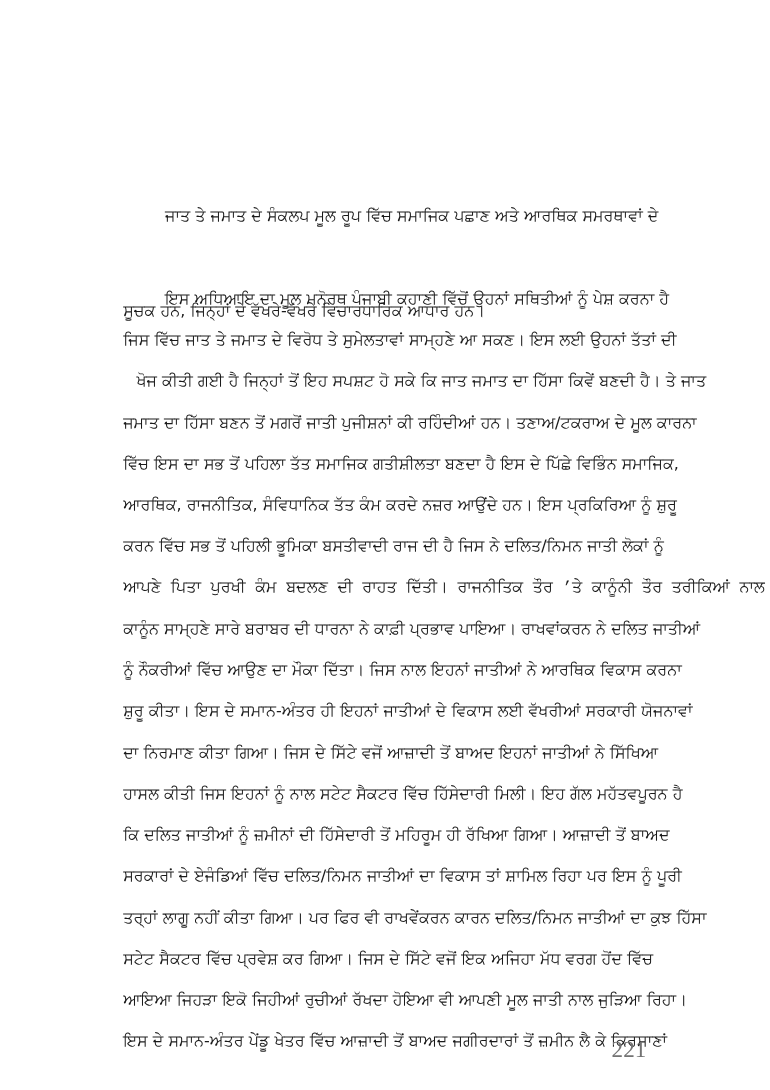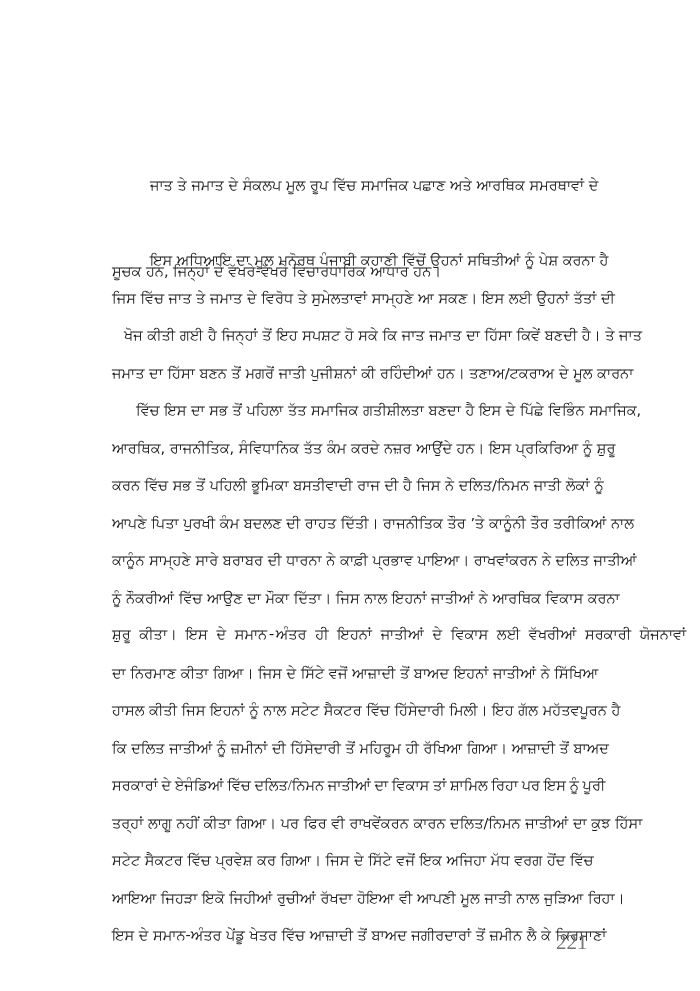--- a/index.html
+++ b/index.html
@@ -1,17 +1,17 @@
 <!DOCTYPE html>
 <html><head>
 <meta charset="utf-8">
 <style>
   html, body { margin:0; padding:0; background:#ffffff; }
   body { width:700px; height:991px; position:relative; overflow:hidden; }
-  .page { position:absolute; left:0; top:4px; width:700px; height:821px; background:#fff; }
+  .page { position:absolute; left:0; top:16px; width:700px; height:821px; background:#fff; }
   .line {
     position:absolute; left:112px; width:477px;
     font-family:"DejaVu Sans", sans-serif; font-size:14.5px; color:#1a1a1a;
     white-space:nowrap; text-align:justify; text-align-last:justify; line-height:20px;
   }
   .line.indent { left:150px; width:439px; }
   .line.last { text-align-last:left;margin-top:48px; }
   .pagenum {
     position:absolute; left:556px; top:926px;
     font-family:"Liberation Serif", serif; font-size:21px; color:#737373;
@@ -21,30 +21,30 @@
 <body>
 
 <div class="page">
   <div id="lines">
       <div class="line indent" style="top: 171px;">ਜਾਤ ਤੇ ਜਮਾਤ ਦੇ ਸੰਕਲਪ ਮੂਲ ਰੂਪ ਵਿੱਚ ਸਮਾਜਿਕ ਪਛਾਣ ਅਤੇ ਆਰਥਿਕ ਸਮਰਥਾਵਾਂ ਦੇ</div>
       <div class="line last" style="top: 209px;">ਸੂਚਕ ਹਨ, ਜਿਨ੍ਹਾਂ ਦੇ ਵੱਖਰੇ-ਵੱਖਰੇ ਵਿਚਾਰਧਾਰਿਕ ਆਧਾਰ ਹਨ।</div>
       <div class="line indent" style="top: 246px;">ਇਸ ਅਧਿਆਇ ਦਾ ਮੂਲ ਮਨੋਰਥ ਪੰਜਾਬੀ ਕਹਾਣੀ ਵਿੱਚੋਂ ਉਹਨਾਂ ਸਥਿਤੀਆਂ ਨੂੰ ਪੇਸ਼ ਕਰਨਾ ਹੈ</div>
       <div class="line" style="top: 284px;">ਜਿਸ ਵਿੱਚ ਜਾਤ ਤੇ ਜਮਾਤ ਦੇ ਵਿਰੋਧ ਤੇ ਸੁਮੇਲਤਾਵਾਂ ਸਾਮ੍ਹਣੇ ਆ ਸਕਣ। ਇਸ ਲਈ ਉਹਨਾਂ ਤੱਤਾਂ ਦੀ</div>
       <div class="line" style="top: 321px; margin-left: 12px;">ਖੋਜ ਕੀਤੀ ਗਈ ਹੈ ਜਿਨ੍ਹਾਂ ਤੋਂ ਇਹ ਸਪਸ਼ਟ ਹੋ ਸਕੇ ਕਿ ਜਾਤ ਜਮਾਤ ਦਾ ਹਿੱਸਾ ਕਿਵੇਂ ਬਣਦੀ ਹੈ। ਤੇ ਜਾਤ</div>
       <div class="line" style="top: 359px;">ਜਮਾਤ ਦਾ ਹਿੱਸਾ ਬਣਨ ਤੋਂ ਮਗਰੋਂ ਜਾਤੀ ਪੁਜੀਸ਼ਨਾਂ ਕੀ ਰਹਿੰਦੀਆਂ ਹਨ। ਤਣਾਅ/ਟਕਰਾਅ ਦੇ ਮੂਲ ਕਾਰਨਾ</div>
-      <div class="line" style="top: 396px; margin-left: 24px;">ਵਿੱਚ ਇਸ ਦਾ ਸਭ ਤੋਂ ਪਹਿਲਾ ਤੱਤ ਸਮਾਜਿਕ ਗਤੀਸ਼ੀਲਤਾ ਬਣਦਾ ਹੈ ਇਸ ਦੇ ਪਿੱਛੇ ਵਿਭਿੰਨ ਸਮਾਜਿਕ,</div>
+      <div class="line" style="top: 396px;">ਵਿੱਚ ਇਸ ਦਾ ਸਭ ਤੋਂ ਪਹਿਲਾ ਤੱਤ ਸਮਾਜਿਕ ਗਤੀਸ਼ੀਲਤਾ ਬਣਦਾ ਹੈ ਇਸ ਦੇ ਪਿੱਛੇ ਵਿਭਿੰਨ ਸਮਾਜਿਕ,</div>
       <div class="line" style="top: 434px;">ਆਰਥਿਕ, ਰਾਜਨੀਤਿਕ, ਸੰਵਿਧਾਨਿਕ ਤੱਤ ਕੰਮ ਕਰਦੇ ਨਜ਼ਰ ਆਉਂਦੇ ਹਨ। ਇਸ ਪ੍ਰਕਿਰਿਆ ਨੂੰ ਸ਼ੁਰੂ</div>
       <div class="line" style="top: 471px;">ਕਰਨ ਵਿੱਚ ਸਭ ਤੋਂ ਪਹਿਲੀ ਭੂਮਿਕਾ ਬਸਤੀਵਾਦੀ ਰਾਜ ਦੀ ਹੈ ਜਿਸ ਨੇ ਦਲਿਤ/ਨਿਮਨ ਜਾਤੀ ਲੋਕਾਂ ਨੂੰ</div>
-      <div class="line" style="top: 509px;">ਆਪਣੇ ਪਿਤਾ ਪੁਰਖੀ ਕੰਮ ਬਦਲਣ ਦੀ ਰਾਹਤ ਦਿੱਤੀ। ਰਾਜਨੀਤਿਕ ਤੌਰ ’ਤੇ ਕਾਨੂੰਨੀ ਤੌਰ ਤਰੀਕਿਆਂ ਨਾਲ</div>
+      <div class="line" style="top: 509px; font-family: Liberation Mono, monospace;">ਆਪਣੇ ਪਿਤਾ ਪੁਰਖੀ ਕੰਮ ਬਦਲਣ ਦੀ ਰਾਹਤ ਦਿੱਤੀ। ਰਾਜਨੀਤਿਕ ਤੌਰ ’ਤੇ ਕਾਨੂੰਨੀ ਤੌਰ ਤਰੀਕਿਆਂ ਨਾਲ</div>
       <div class="line" style="top: 546px;">ਕਾਨੂੰਨ ਸਾਮ੍ਹਣੇ ਸਾਰੇ ਬਰਾਬਰ ਦੀ ਧਾਰਨਾ ਨੇ ਕਾਫ਼ੀ ਪ੍ਰਭਾਵ ਪਾਇਆ। ਰਾਖਵਾਂਕਰਨ ਨੇ ਦਲਿਤ ਜਾਤੀਆਂ</div>
       <div class="line" style="top: 584px;">ਨੂੰ ਨੌਕਰੀਆਂ ਵਿੱਚ ਆਉਣ ਦਾ ਮੌਕਾ ਦਿੱਤਾ। ਜਿਸ ਨਾਲ ਇਹਨਾਂ ਜਾਤੀਆਂ ਨੇ ਆਰਥਿਕ ਵਿਕਾਸ ਕਰਨਾ</div>
-      <div class="line" style="top: 621px; font-family: Liberation Mono, monospace;">ਸ਼ੁਰੂ ਕੀਤਾ। ਇਸ ਦੇ ਸਮਾਨ-ਅੰਤਰ ਹੀ ਇਹਨਾਂ ਜਾਤੀਆਂ ਦੇ ਵਿਕਾਸ ਲਈ ਵੱਖਰੀਆਂ ਸਰਕਾਰੀ ਯੋਜਨਾਵਾਂ</div>
+      <div class="line" style="top: 621px;">ਸ਼ੁਰੂ ਕੀਤਾ। ਇਸ ਦੇ ਸਮਾਨ-ਅੰਤਰ ਹੀ ਇਹਨਾਂ ਜਾਤੀਆਂ ਦੇ ਵਿਕਾਸ ਲਈ ਵੱਖਰੀਆਂ ਸਰਕਾਰੀ ਯੋਜਨਾਵਾਂ</div>
       <div class="line" style="top: 659px;">ਦਾ ਨਿਰਮਾਣ ਕੀਤਾ ਗਿਆ। ਜਿਸ ਦੇ ਸਿੱਟੇ ਵਜੋਂ ਆਜ਼ਾਦੀ ਤੋਂ ਬਾਅਦ ਇਹਨਾਂ ਜਾਤੀਆਂ ਨੇ ਸਿੱਖਿਆ</div>
       <div class="line" style="top: 696px;">ਹਾਸਲ ਕੀਤੀ ਜਿਸ ਇਹਨਾਂ ਨੂੰ ਨਾਲ ਸਟੇਟ ਸੈਕਟਰ ਵਿੱਚ ਹਿੱਸੇਦਾਰੀ ਮਿਲੀ। ਇਹ ਗੱਲ ਮਹੱਤਵਪੂਰਨ ਹੈ</div>
       <div class="line" style="top: 734px;">ਕਿ ਦਲਿਤ ਜਾਤੀਆਂ ਨੂੰ ਜ਼ਮੀਨਾਂ ਦੀ ਹਿੱਸੇਦਾਰੀ ਤੋਂ ਮਹਿਰੂਮ ਹੀ ਰੱਖਿਆ ਗਿਆ। ਆਜ਼ਾਦੀ ਤੋਂ ਬਾਅਦ</div>
-      <div class="line" style="top: 771px; font-family: Liberation Serif, serif;">ਸਰਕਾਰਾਂ ਦੇ ਏਜੰਡਿਆਂ ਵਿੱਚ ਦਲਿਤ/ਨਿਮਨ ਜਾਤੀਆਂ ਦਾ ਵਿਕਾਸ ਤਾਂ ਸ਼ਾਮਿਲ ਰਿਹਾ ਪਰ ਇਸ ਨੂੰ ਪੂਰੀ</div>
+      <div class="line" style="top: 771px;">ਸਰਕਾਰਾਂ ਦੇ ਏਜੰਡਿਆਂ ਵਿੱਚ ਦਲਿਤ/ਨਿਮਨ ਜਾਤੀਆਂ ਦਾ ਵਿਕਾਸ ਤਾਂ ਸ਼ਾਮਿਲ ਰਿਹਾ ਪਰ ਇਸ ਨੂੰ ਪੂਰੀ</div>
       <div class="line" style="top: 809px;">ਤਰ੍ਹਾਂ ਲਾਗੂ ਨਹੀਂ ਕੀਤਾ ਗਿਆ। ਪਰ ਫਿਰ ਵੀ ਰਾਖਵੇਂਕਰਨ ਕਾਰਨ ਦਲਿਤ/ਨਿਮਨ ਜਾਤੀਆਂ ਦਾ ਕੁਝ ਹਿੱਸਾ</div>
       <div class="line" style="top: 846px;">ਸਟੇਟ ਸੈਕਟਰ ਵਿੱਚ ਪ੍ਰਵੇਸ਼ ਕਰ ਗਿਆ। ਜਿਸ ਦੇ ਸਿੱਟੇ ਵਜੋਂ ਇਕ ਅਜਿਹਾ ਮੱਧ ਵਰਗ ਹੋਂਦ ਵਿੱਚ</div>
       <div class="line" style="top: 884px;">ਆਇਆ ਜਿਹੜਾ ਇਕੋ ਜਿਹੀਆਂ ਰੁਚੀਆਂ ਰੱਖਦਾ ਹੋਇਆ ਵੀ ਆਪਣੀ ਮੂਲ ਜਾਤੀ ਨਾਲ ਜੁੜਿਆ ਰਿਹਾ।</div>
       <div class="line" style="top: 921px;">ਇਸ ਦੇ ਸਮਾਨ-ਅੰਤਰ ਪੇਂਡੂ ਖੇਤਰ ਵਿੱਚ ਆਜ਼ਾਦੀ ਤੋਂ ਬਾਅਦ ਜਗੀਰਦਾਰਾਂ ਤੋਂ ਜ਼ਮੀਨ ਲੈ ਕੇ ਕਿਰਸਾਣਾਂ</div>
     </div>
   <div class="pagenum">221</div>
 </div>
 
 </body></html>

